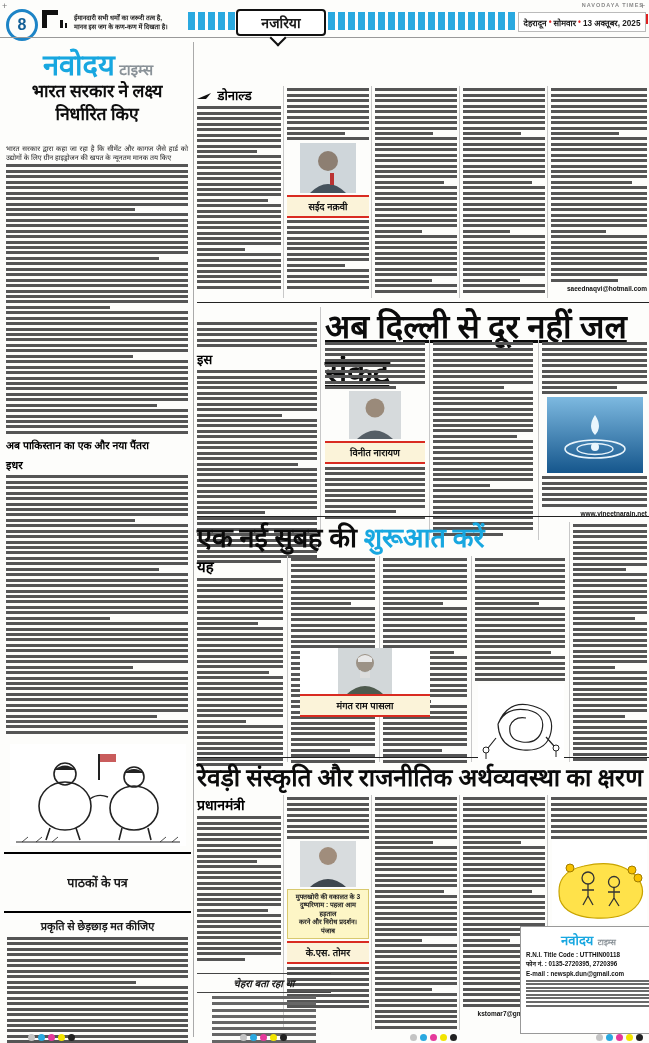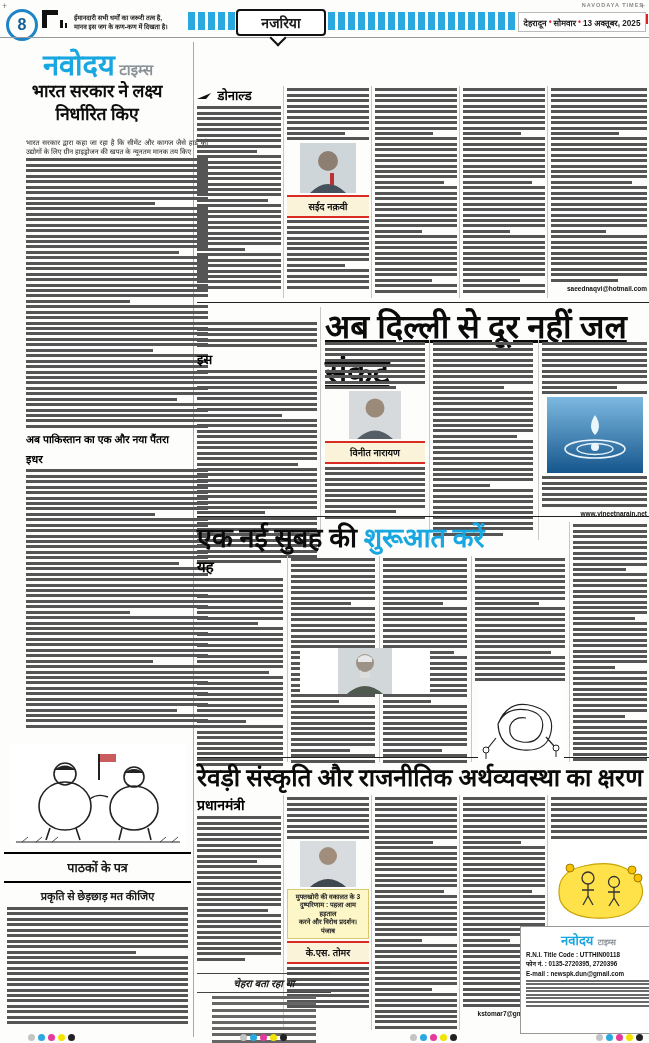--- a/index.html
+++ b/index.html
@@ -24,41 +24,41 @@
            display:flex;align-items:center;justify-content:center;font-size:8.2px;font-weight:bold;z-index:3;}
   .datebox .dot{color:#e02020;margin:0 2px;}
   .redtick{left:645px;top:14px;width:3px;height:10px;background:#e02020;}
   .toprule{left:0;top:37px;width:649px;height:1px;background:#999;}
   .vdivider{left:193px;top:42px;width:1px;height:995px;background:#aaa;}
   .masthead{left:10px;top:44px;width:176px;text-align:center;}
   .masthead .m1{font-size:29px;font-weight:bold;color:#18a7e0;font-family:"Liberation Serif",serif;}
   .masthead .m2{font-size:15px;font-weight:bold;color:#8a9298;font-family:"Liberation Serif",serif;}
   .edhead{left:4px;top:80px;width:186px;font-family:"Liberation Serif","DejaVu Serif",serif;
           font-weight:bold;font-size:17.5px;line-height:23px;text-align:center;color:#0d0d0d;}
-  .edbody{left:6px;top:138px;width:182px;margin-left:20px;}
+  .edbody{left:6px;top:144px;width:182px;}
   .snippet{font-size:7px;line-height:9px;text-align:justify;color:#222;}
   .subhead-sm{font-weight:bold;font-size:10.5px;margin:4px 0 3px;color:#000;}
   
   .gl{height:3px;background:#555;margin:2.45px 0;}
   .greek.lite .gl{background:#6a6a6a;}
   .greek.tiny .gl{height:2px;margin:1.6px 0;}
   
   .h1{font-family:"Liberation Serif","DejaVu Serif",serif;font-weight:bold;color:#0b0b0b;}
   .accent{color:#18a7e0;}
   .hair{background:#c8c8c8;width:1px;position:absolute;}
   .rule{background:#222;height:1px;position:absolute;}
   .dropword{font-weight:bold;font-size:13px;color:#000;margin-bottom:3px;}
   
   .bybox{background:#fbf3d9;border-top:2px solid #d92b21;border-bottom:2px solid #d92b21;
          text-align:center;font-weight:bold;font-size:9.5px;padding:3px 0;color:#111;}
   .photo{display:block;}
   .emailline{font-size:6.5px;font-weight:bold;text-align:right;color:#111;margin-top:3px;}
   
   .lettersbanner{border-top:2px solid #000;border-bottom:2px solid #000;text-align:center;
-                 font-weight:bold;font-size:12.5px;padding:5px 0;font-family:"Liberation Serif",serif;}
+                 font-weight:bold;font-size:12.5px;padding:20px 0;font-family:"Liberation Serif",serif;}
   .lettertitle{font-weight:bold;font-size:11px;text-align:center;margin:5px 0 4px;
                font-family:"Liberation Serif",serif;}
   
   .yellowbox{background:#fdf6c6;border:1px solid #d8c96e;padding:3px;font-size:6.6px;
              font-weight:bold;line-height:8.5px;text-align:center;color:#222;}
   .contactbox{border:1px solid #999;background:#fff;padding:4px 5px 2px;}
   .contactbox .clogo1{color:#18a7e0;font-weight:bold;font-size:13px;font-family:"Liberation Serif",serif;}
   .contactbox .clogo2{color:#8a9298;font-weight:bold;font-size:8px;font-family:"Liberation Serif",serif;}
   .contactbox .cline{font-size:6.3px;font-weight:bold;margin-top:1.5px;color:#111;}
   .blackbar{position:absolute;height:4px;background:#111;}
@@ -856,20 +856,21 @@
     </div>
 
   <div class="abs" style="left:300px;top:648px;width:130px;background:#fff;z-index:4;">
     <svg class="photo" style="margin:0 auto;display:block" width="54" height="46" viewBox="0 0 54 46">
       <rect width="54" height="46" fill="#d2d7d9"></rect>
       <circle cx="27" cy="15" r="9" fill="#9c9286"></circle>
       <path d="M20 10 q7 -6 14 0 l0 4 l-14 0 z" fill="#e8e8e8"></path>
       <path d="M9 46 q18 -16 36 0 z" fill="#4e5a4e"></path>
       <path d="M22 22 q5 6 10 0 l0 8 l-10 0 z" fill="#ddd"></path>
     </svg>
+    <div class="bybox">मंगत राम पासला</div>
   </div>
 
   <svg class="abs" style="left:478px;top:684px;z-index:4;background:#fff" width="86" height="76" viewBox="0 0 86 76">
     <path d="M20 40 q10 -25 35 -18 q22 6 18 26 q-4 20 -28 18 q-24 -2 -25 -26 q8 -18 30 -14 q18 4 14 20 q-4 14 -20 12 q-14 -2 -12 -16 q4 -10 16 -8" fill="none" stroke="#222" stroke-width="1.2"></path>
     <path d="M10 64 l8 -10 M76 62 l-8 -9" stroke="#222" stroke-width="1.2"></path>
     <circle cx="8" cy="66" r="3" fill="none" stroke="#222"></circle>
     <circle cx="78" cy="64" r="3" fill="none" stroke="#222"></circle>
     <path d="M8 69 l0 6 M78 67 l0 6" stroke="#222"></path>
   </svg>
 

